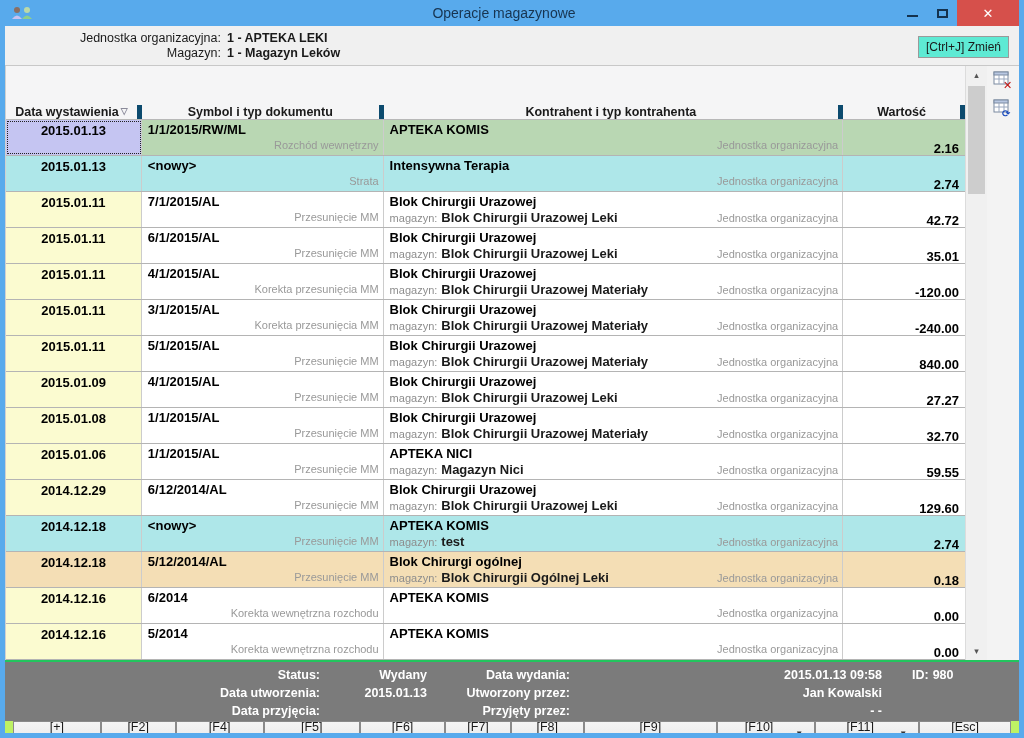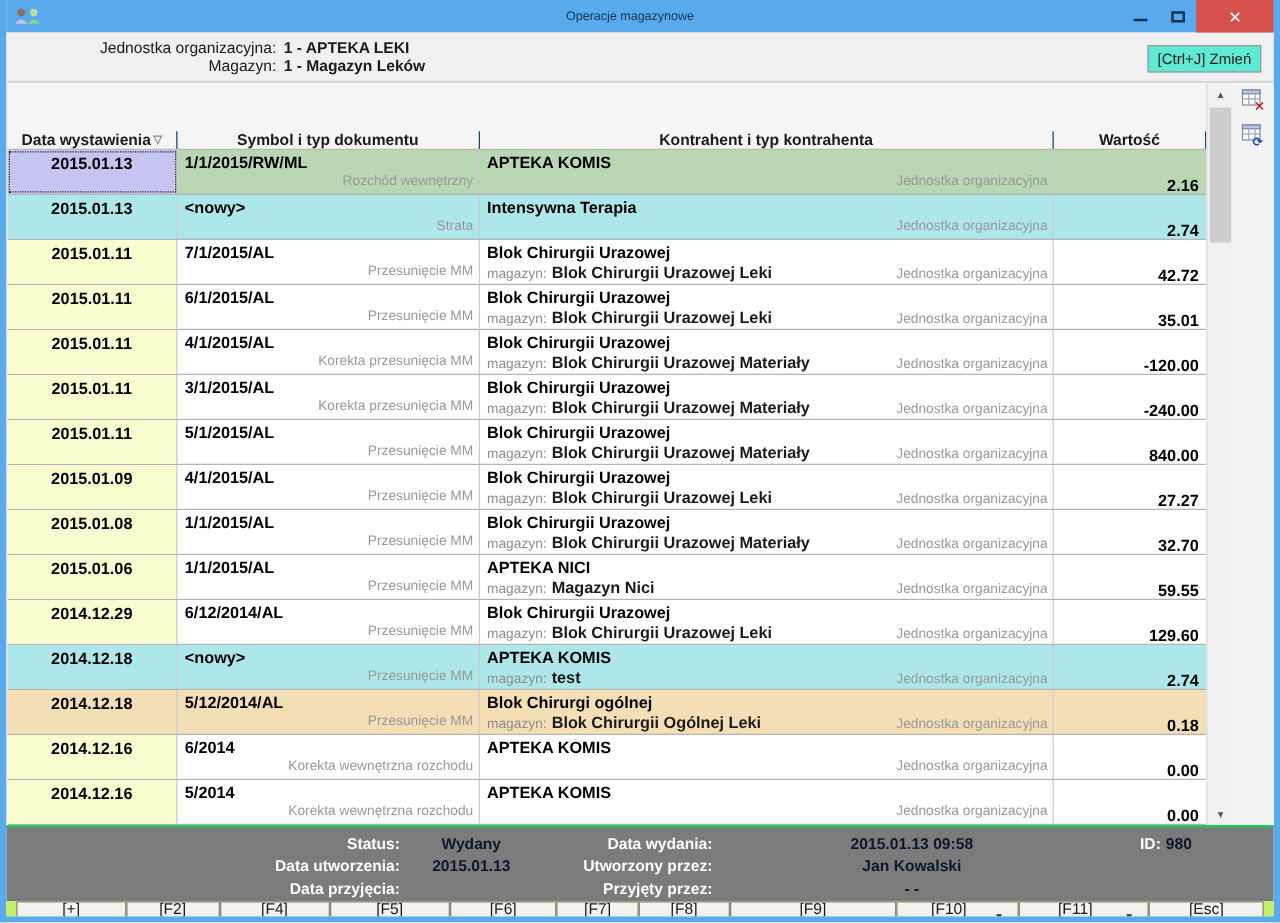--- a/index.html
+++ b/index.html
@@ -2,38 +2,38 @@
 <html><head>
 <meta charset="utf-8">
 <style>
   * { margin:0; padding:0; box-sizing:border-box; }
   html,body { width:1024px; height:738px; font-family:"Liberation Sans", sans-serif; }
   .window { width:1024px; height:738px; display:flex; flex-direction:column;
             border-left:5px solid #58aaec; border-right:5px solid #58aaec; border-bottom:5px solid #58aaec;
             background:#f0f0f0; overflow:hidden; }
   
   .titlebar { height:26px; background:#58aaec; flex:0 0 26px; display:flex; align-items:center; position:relative; margin:0 -5px; padding:0 0 0 8px; }
-  .title-text { position:absolute; left:0; right:16px; text-align:center; font-size:10px; color:#173450; }
+  .title-text { position:absolute; left:0; right:16px; text-align:center; font-size:14px; color:#173450; }
   .win-controls { margin-left:auto; display:flex; align-items:center; height:100%; z-index:2; }
   .btn-min, .btn-max { width:30px; height:100%; display:flex; align-items:center; justify-content:center; color:#14324e; cursor:default; }
   .glyph-min { width:11px; height:0; border-bottom:2px solid #14324e; margin-top:6px; }
   .glyph-max { width:11px; height:9px; border:2px solid #14324e; }
   .btn-close { width:62px; height:100%; background:#d6504b; color:#fff; display:flex; align-items:center; justify-content:center; font-size:13px; margin-right:5px; }
   .app-icon { width:30px; height:16px; flex:0 0 30px; }
   
   .header-panel { flex:0 0 40px; background:#f0f0f0; border-bottom:1px solid #c8c8c8; display:flex; align-items:center; position:relative; padding:2px 8px; }
   .hp-grid { display:grid; grid-template-columns:208px auto; column-gap:6px; row-gap:1px; font-size:12.5px; color:#1a1a1a; }
   .hp-label { text-align:right; }
   .hp-value { font-weight:bold; }
   .change-btn { position:absolute; right:10px; top:10px; font-size:12px; color:#1a1a1a; background:#5eead4; border:1px solid #9a9a9a; padding:3px 7px; }
   
   .table-zone { flex:0 0 564px; display:flex; background:#fff; }
   .grid { width:960px; display:flex; flex-direction:column; border-left:1px solid #d0d0d0; }
   .colheader { flex:0 0 24px; display:flex; background:#f5f5f6; border-bottom:1px solid #b8b8b8; font-size:12.5px; font-weight:bold; color:#1a1a1a; }
-  .colheader .hc { display:flex; align-items:center; justify-content:center; border-right:1px solid #0c4a6e;margin-top:39px; }
+  .colheader .hc { display:flex; align-items:center; justify-content:center; border-right:5px solid #0c4a6e;margin-top:39px; }
   .hc-date { width:136px; } .hc-symbol { width:242px; } .hc-kontr { width:460px; } .hc-value { width:122px; border-right:none; }
   .sort-glyph { font-size:9px; color:#8a8a9a; margin-left:2px; margin-top:-2px; }
   .rows { flex:1; overflow:hidden; }
   .row { height:36px; display:flex; border-bottom:1px solid #b4b4b4; background:#fff; }
   .cell { border-right:1px solid #cccccc; overflow:hidden; }
   .c-date { width:136px; text-align:center; font-weight:bold; font-size:13px; padding-top:3px; }
   .c-symbol { width:242px; display:flex; flex-direction:column; }
   .c-kontr { width:460px; display:flex; flex-direction:column; }
   .c-value { width:122px; text-align:right; font-weight:bold; font-size:13px; padding:21px 6px 0 0; border-right:none; }
   .l1 { font-weight:bold; font-size:13px; padding:2px 4px 0 6px; white-space:nowrap; line-height:16px; }
@@ -54,21 +54,21 @@
   .sb-track { flex:1; width:100%; position:relative; }
   .sb-thumb { position:absolute; top:2px; left:2px; right:2px; height:108px; background:#cdcdcd; }
   
   .icon-rail { width:32px; background:#f3f3f3; display:flex; flex-direction:column; align-items:center; padding-top:4px; gap:8px; }
   .rail-icon { width:20px; height:20px; position:relative; }
   .rail-icon svg { width:20px; height:20px; }
   
   .statusbar { flex:0 0 61px; background:#7b7b7b; border-top:2px solid #22c55e; padding-top:5px; font-size:12.5px; }
   .st-grid { display:grid; grid-template-columns:322px 100px 150px 305px auto; row-gap:1px; line-height:17px; }
   .st-label { color:#ffffff; font-weight:bold; text-align:right; padding-right:7px; }
-  .st-value { color:#0f172a; font-weight:bold; text-align:center; }
+  .st-value { color:#ffffff; font-weight:bold; text-align:right; }
   .st-id { padding-left:30px; }
   .st-id .st-label { display:inline; padding-right:4px; }
   .st-id .st-value { display:inline; }
   
   .btnbar { flex:1; background:#bef264; display:flex; align-items:center; justify-content:space-between; padding:0 8px; }
   .fn-btn { height:25px; background:linear-gradient(#f5f5f5,#e7e7e7); border:1px solid #8a8a8a; font-size:12.5px; color:#1a1a1a; padding:0 11px; font-family:"Liberation Sans", sans-serif; display:flex; align-items:center; gap:6px; }
   .caret { font-size:8px; color:#333; }
 </style>
 </head>
 <body>

